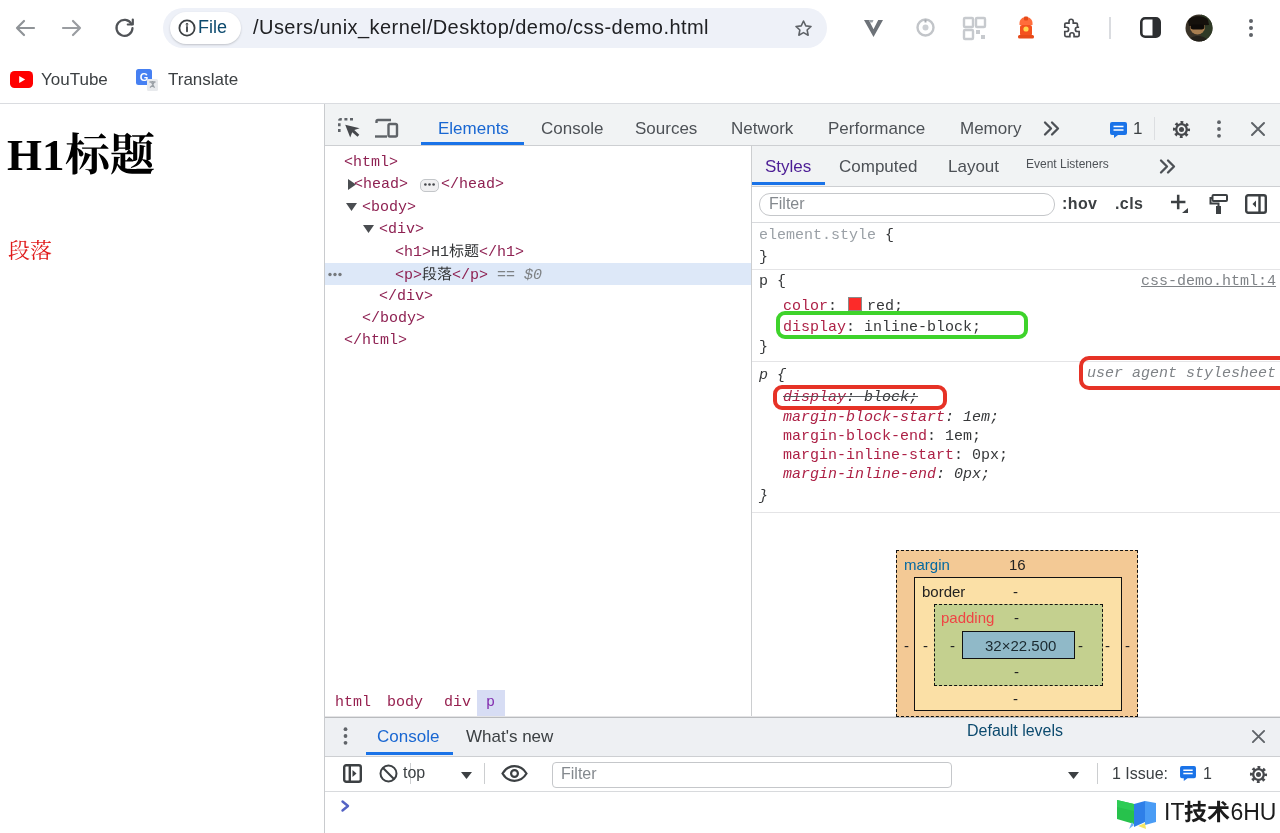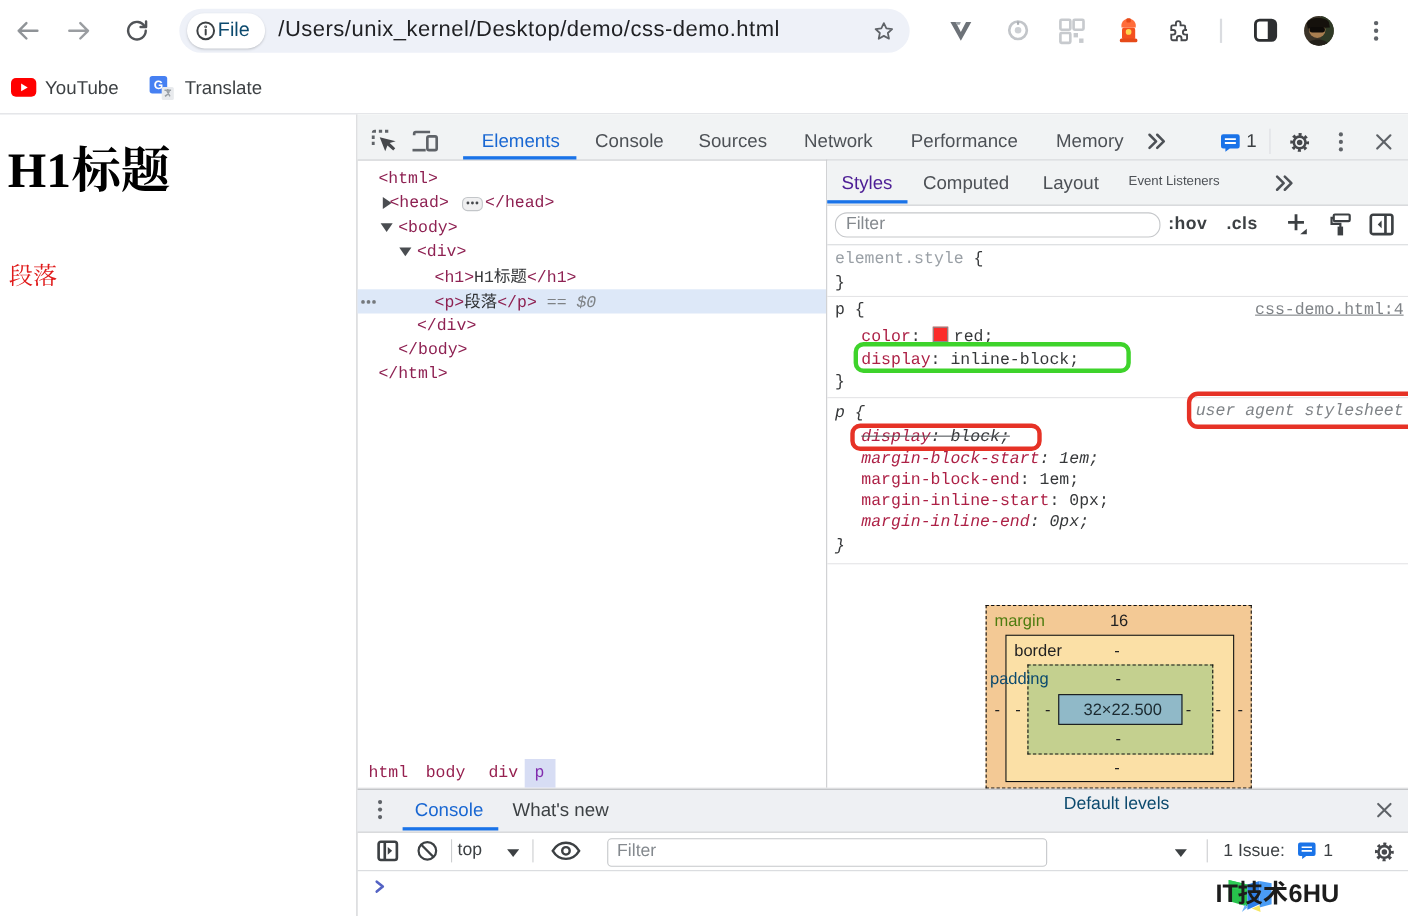--- a/index.html
+++ b/index.html
@@ -266,25 +266,25 @@
 <span class="t mono" style="left:783px;top:428px;"><span class="prop">margin-block-end</span><span class="dk">: 1em;</span></span>
 <span class="t mono" style="left:783px;top:447px;"><span class="prop">margin-inline-start</span><span class="dk">: 0px;</span></span>
 <span class="t mono" style="left:783px;top:466px;font-style:italic"><span class="prop">margin-inline-end</span><span class="dk">: 0px;</span></span>
 <span class="t mono" style="left:759px;top:488px;font-style:italic"><span class="dk">}</span></span>
 <div class="sep" style="left:752px;top:512px;width:528px"></div>
 
 <div style="position:absolute;left:896px;top:550px;width:240px;height:165px;background:#f3c995;border:1.6px dashed #111"></div>
 <div style="position:absolute;left:914px;top:577px;width:206px;height:132px;background:#fbe0a6;border:1.6px solid #111"></div>
 <div style="position:absolute;left:934px;top:604px;width:167px;height:80px;background:#c4d08f;border:1.6px dashed #111"></div>
 <div style="position:absolute;left:962px;top:631px;width:111px;height:26px;background:#90b9c8;border:1.6px solid #111"></div>
-<span class="t" style="left:904px;top:556px;font-size:15px;color:#4d7c0f">margin</span>
+<span class="t" style="left:904px;top:556px;font-size:15px;color:#0369a1">margin</span>
 <span class="t" style="left:1009px;top:556px;font-size:15px;color:#222">16</span>
 <span class="t" style="left:922px;top:583px;font-size:15px;color:#222">border</span>
 <span class="t" style="left:1013px;top:583px;font-size:15px;color:#222">-</span>
-<span class="t" style="left:900px;top:609px;font-size:15px;color:#0c4a6e">padding</span>
+<span class="t" style="left:941px;top:609px;font-size:15px;color:#ef4444">padding</span>
 <span class="t" style="left:1014px;top:609px;font-size:15px;color:#222">-</span>
 <span class="t" style="left:985px;top:637px;font-size:15px;color:#1b2a30">32×22.500</span>
 <span class="t" style="left:904px;top:637px;font-size:15px;color:#222">-</span>
 <span class="t" style="left:923px;top:637px;font-size:15px;color:#222">-</span>
 <span class="t" style="left:950px;top:637px;font-size:15px;color:#222">-</span>
 <span class="t" style="left:1078px;top:637px;font-size:15px;color:#222">-</span>
 <span class="t" style="left:1105px;top:637px;font-size:15px;color:#222">-</span>
 <span class="t" style="left:1125px;top:637px;font-size:15px;color:#222">-</span>
 <span class="t" style="left:1014px;top:663px;font-size:15px;color:#222">-</span>
 <span class="t" style="left:1013px;top:690px;font-size:15px;color:#222">-</span>
@@ -305,21 +305,21 @@
 <svg style="left:343px;top:764px" width="19" height="19" viewBox="0 0 19 19" fill="none">
     <rect x="1.2" y="1.2" width="16.6" height="16.6" rx="2" stroke="#3c4043" stroke-width="2.4"></rect>
     <path d="M6.8 1.2v16.6" stroke="#3c4043" stroke-width="2.4"></path>
     <path d="M9.5 6l4 3.5-4 3.5z" fill="#3c4043"></path>
   </svg>
 <svg style="left:379px;top:764px" width="19" height="19" viewBox="0 0 19 19" fill="none" stroke="#3c4043" stroke-width="2">
     <circle cx="9.5" cy="9.5" r="8"></circle>
     <path d="M3.8 3.8l11.4 11.4"></path>
   </svg>
 <div class="vline" style="left:410px;top:763px;height:21px"></div>
-<span class="t" style="left:416px;top:764px;font-size:16px;color:#3c4043">top</span>
+<span class="t" style="left:403px;top:764px;font-size:16px;color:#3c4043">top</span>
 <svg style="left:461px;top:772px" width="11" height="7" viewBox="0 0 11 7">
     <path d="M0 0h11L5.5 7z" fill="#3c4043"></path>
   </svg>
 <div class="vline" style="left:484px;top:763px;height:21px"></div>
 <svg style="left:501px;top:765px" width="27" height="17" viewBox="0 0 27 17" fill="none">
     <path d="M1.5 8.5C4.5 3.5 9 1.2 13.5 1.2S22.5 3.5 25.5 8.5c-3 5-7.5 7.3-12 7.3S4.5 13.5 1.5 8.5z" stroke="#3c4043" stroke-width="2.2"></path>
     <circle cx="13.5" cy="8.5" r="3.4" fill="none" stroke="#3c4043" stroke-width="2.2"></circle>
   </svg>
 <div style="position:absolute;left:552px;top:762px;width:398px;height:24px;border:1px solid #c5c7ca;border-radius:4px;background:#fff"></div>
 <span class="t" style="left:561px;top:765px;font-size:16px;color:#84898e">Filter</span>
@@ -346,17 +346,17 @@
   </svg>
 
 <svg style="left:1115px;top:797px" width="46" height="34" viewBox="0 0 46 34">
     <path d="M2 3l17 4v20l-17-5z" fill="#27c24c"></path>
     <path d="M2 3l17 4-0 7-17-4z" fill="#2ecc55"></path>
     <path d="M19 7l11-3v21l-11 5z" fill="#2e7fe8"></path>
     <path d="M30 4l11 2v19l-11 3z" fill="#4a9cf5"></path>
     <path d="M19 28l-5 4 3-7z" fill="#6fb3f7"></path>
     <path d="M23 29l8 3-1-6z" fill="#f5e663"></path>
   </svg>
-<span class="t" style="left:1105px;top:799px;font-size:23px;font-weight:bold;color:#1c1c1c">IT<svg class="cjk" style="width:23px;height:23px" viewBox="0 -880 1000 1000">
+<span class="t" style="left:1164px;top:799px;font-size:23px;font-weight:normal;color:#1c1c1c">IT<svg class="cjk" style="width:23px;height:23px" viewBox="0 -880 1000 1000">
       <path transform="scale(1,-1)" fill="#1c1c1c" d="M601 850V707H386V596H601V476H403V368H456L425 359C463 267 510 187 569 119C498 74 417 42 328 21C351 -5 379 -56 392 -87C490 -58 579 -18 656 36C726 -20 809 -62 907 -90C924 -60 958 -11 984 13C894 35 816 69 751 114C836 199 900 309 938 449L861 480L841 476H720V596H945V707H720V850ZM542 368H787C757 299 713 240 660 190C610 241 571 301 542 368ZM156 850V659H40V548H156V370C108 359 64 349 27 342L58 227L156 252V44C156 29 151 24 137 24C124 24 82 24 42 25C57 -6 72 -54 76 -84C147 -84 195 -81 229 -63C263 -44 274 -15 274 43V283L381 312L366 422L274 399V548H373V659H274V850Z"></path>
     </svg><svg class="cjk" style="width:23px;height:23px" viewBox="0 -880 1000 1000">
       <path transform="scale(1,-1)" fill="#1c1c1c" d="M606 767C661 722 736 658 771 616L865 699C827 739 748 799 694 840ZM437 848V604H61V485H403C320 336 175 193 22 117C51 91 92 42 113 11C236 82 349 192 437 321V-90H569V365C658 229 772 101 882 19C904 53 948 101 979 126C850 208 708 349 621 485H936V604H569V848Z"></path>
     </svg>6HU</span>
 
 </body></html>

